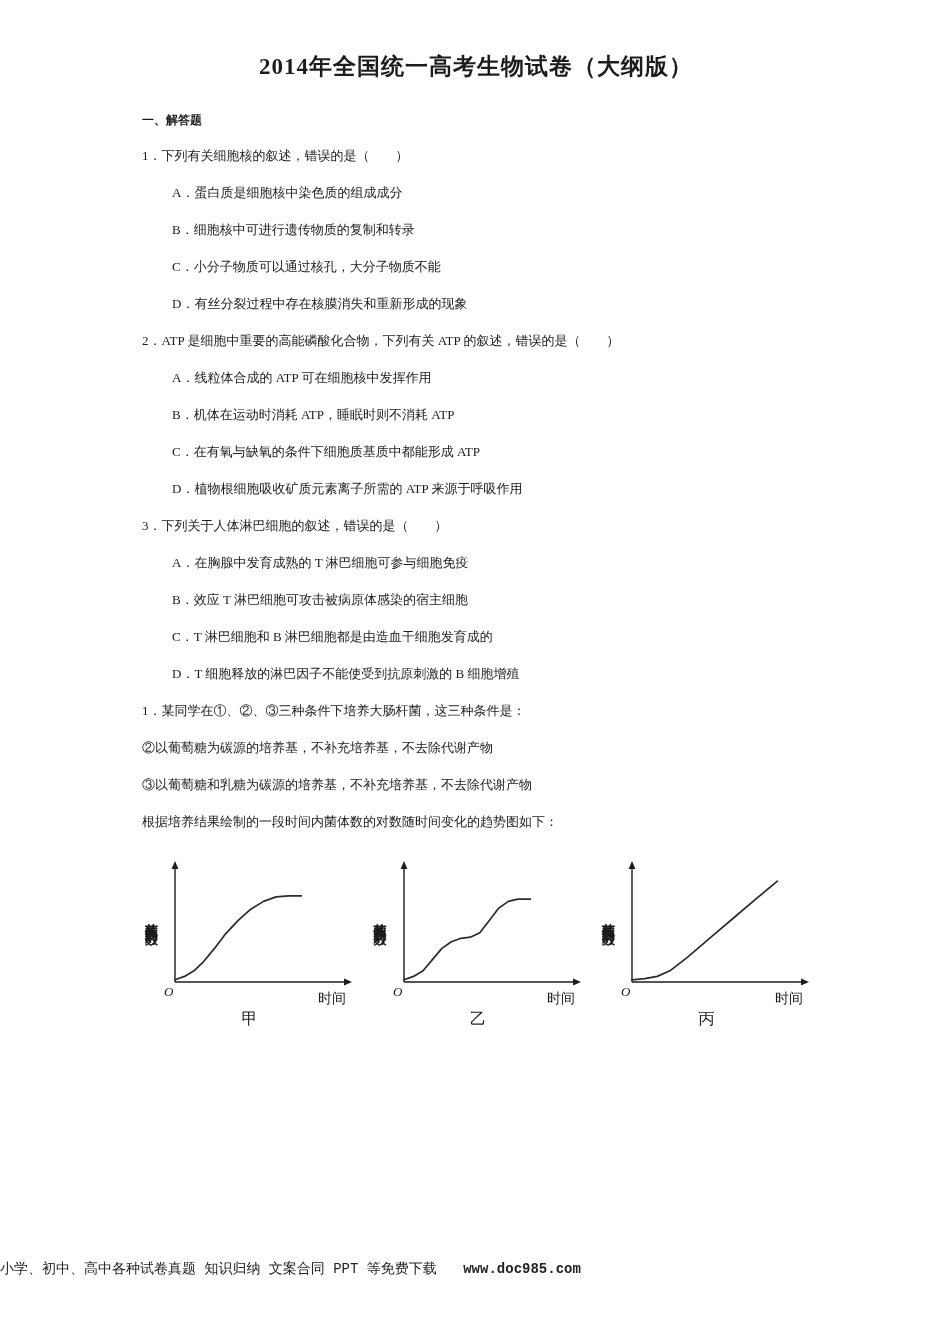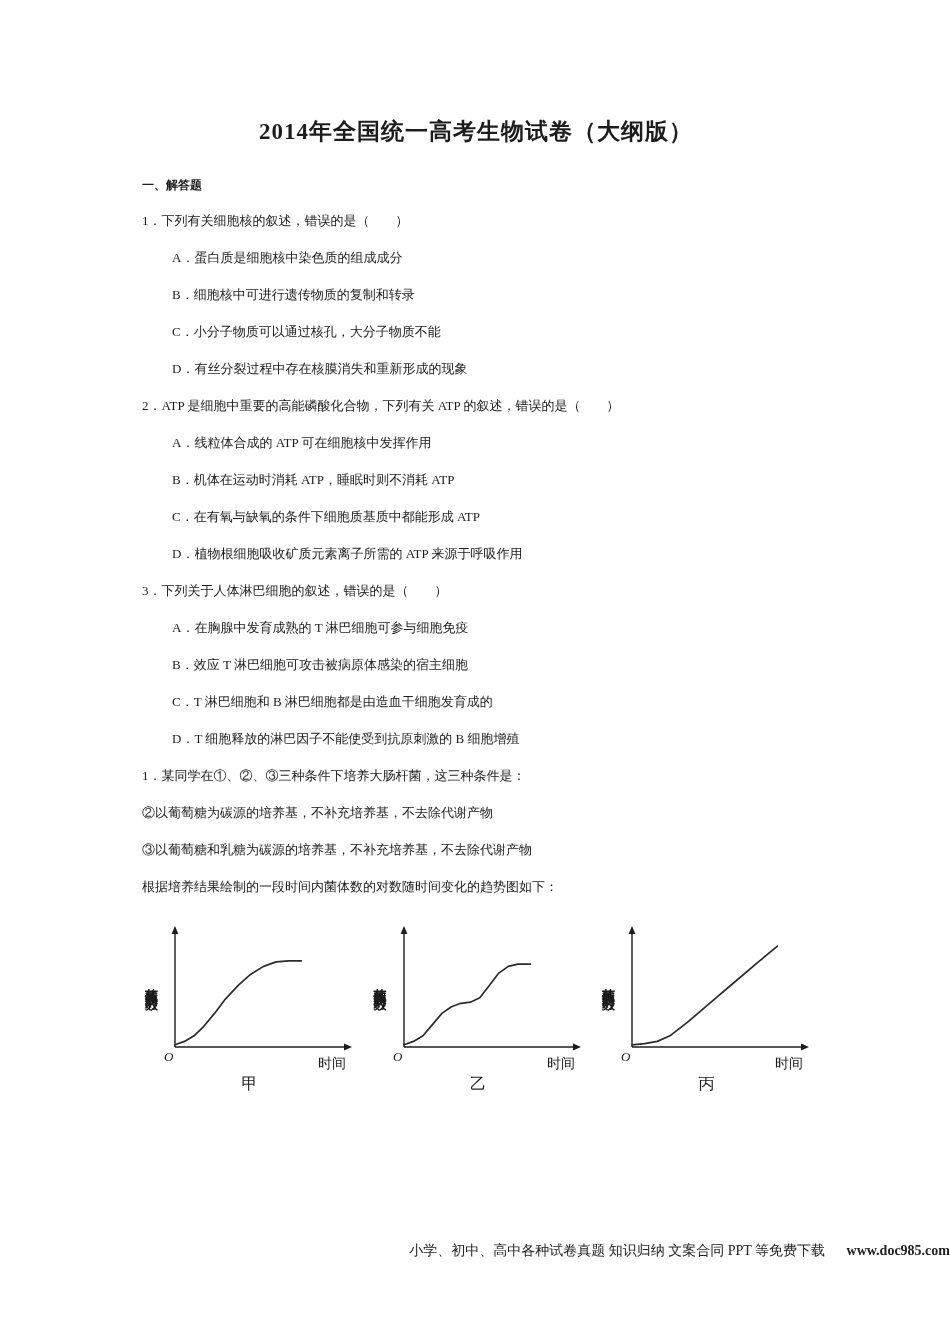--- a/index.html
+++ b/index.html
@@ -2,21 +2,21 @@
 <html><head>
 <meta charset="utf-8">
 <style>
   * { margin:0; padding:0; box-sizing:border-box; }
   html,body { background:#ffffff; }
   body {
     width:950px; height:1344px; position:relative;
     color:#1c1c1c;
     font-family:"Liberation Serif","DejaVu Serif",serif;
   }
-  .doc { padding:116px 140px 0 142px; }
+  .doc { padding:51px 140px 0 142px; }
   .title {
     font-size:23px; font-weight:bold; text-align:center;
     margin-bottom:30px; letter-spacing:1px;
   }
   .section-heading { font-size:12px; font-weight:bold; margin-bottom:8px; }
   .question { margin:0; }
   p.line { font-size:13px; line-height:37px; }
   p.option { padding-left:30px; }
   .charts {
     display:flex; justify-content:space-between;
@@ -31,23 +31,23 @@
     margin-right:1px; margin-bottom:22px;
   }
   svg.plot { display:block; }
   svg .axis { stroke:#1c1c1c; stroke-width:1.4; }
   svg .arrow { fill:#1c1c1c; }
   svg .curve { fill:none; stroke:#2b2b2b; stroke-width:1.7; stroke-linecap:round; stroke-linejoin:round; }
   svg text.origin { font-style:italic; font-size:13px; fill:#1c1c1c; font-family:"Liberation Serif",serif; }
   svg text.xlab { font-size:14px; fill:#1c1c1c; font-family:"Liberation Sans","DejaVu Sans",sans-serif; }
   figcaption { font-size:16px; margin-top:3px; color:#1c1c1c; }
   .footer {
-    position:absolute; left:0; bottom:84px; width:100%;
-    text-align:right; font-size:14px; color:#222;
-    font-family:Liberation Serif, serif;
+    position:absolute; left:0; bottom:66px; width:100%;
+    text-align:left; font-size:14px; color:#222;
+    font-family:Liberation Mono, monospace;
   }
   .footer .url { font-weight:bold; margin-left:18px; }
 </style>
 </head>
 <body>
 
 <div class="doc">
 
   <h1 class="title">2014年全国统一高考生物试卷（大纲版）</h1>
 

